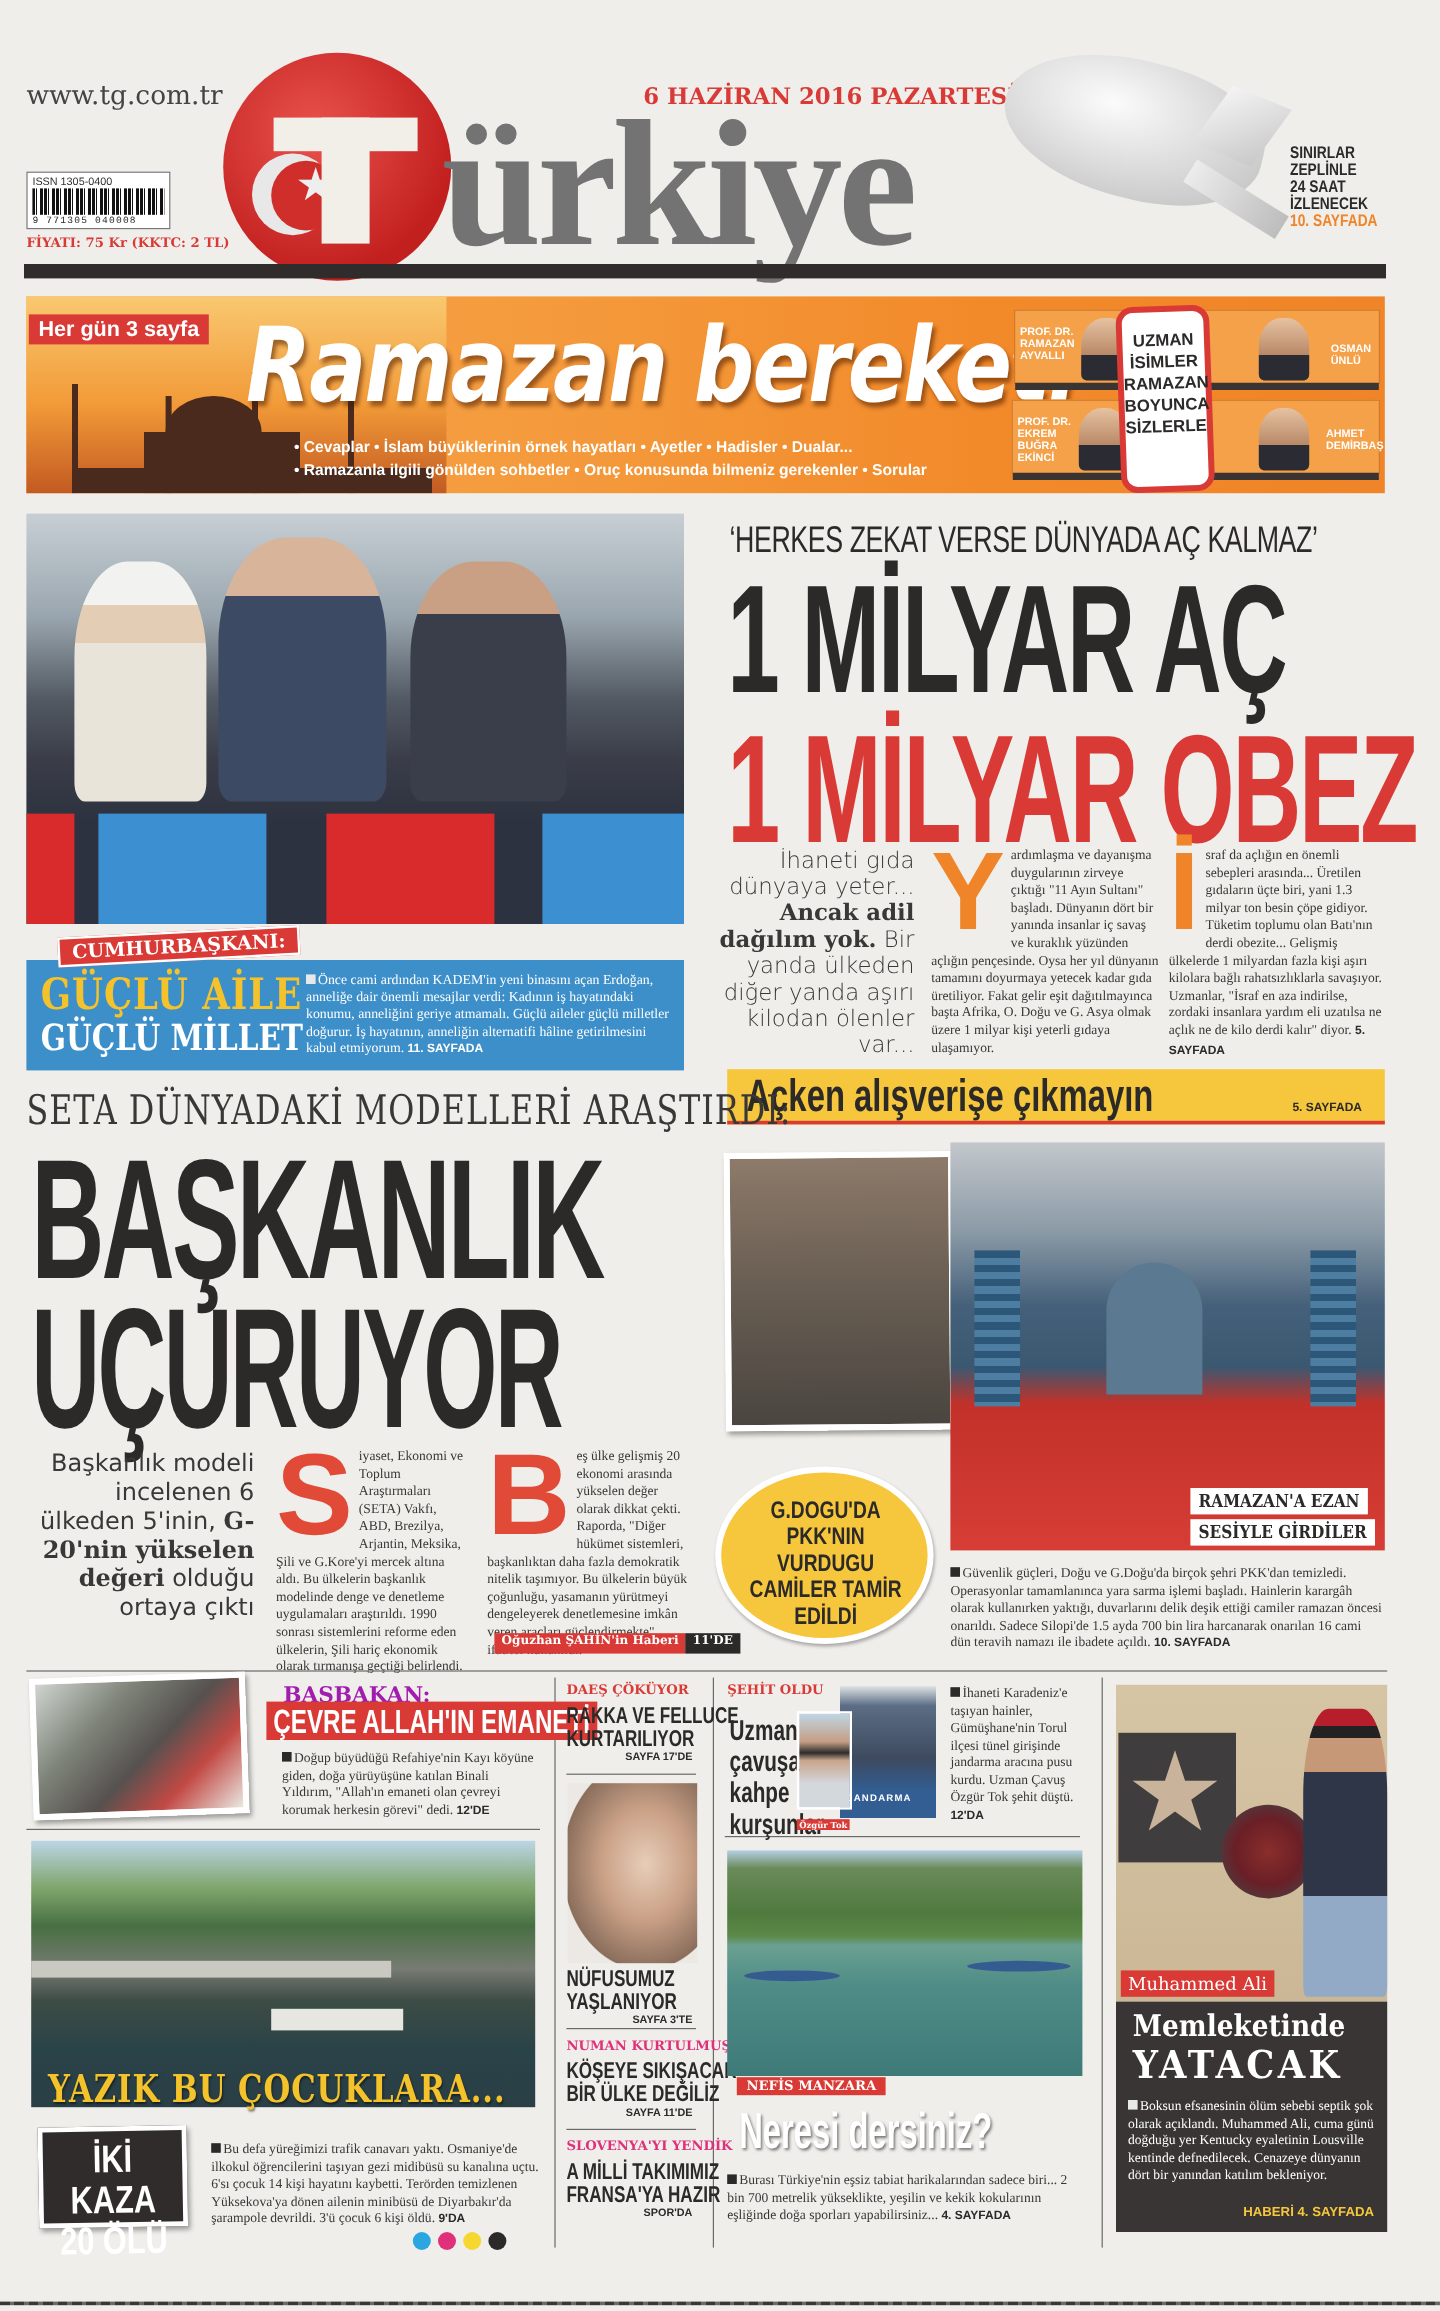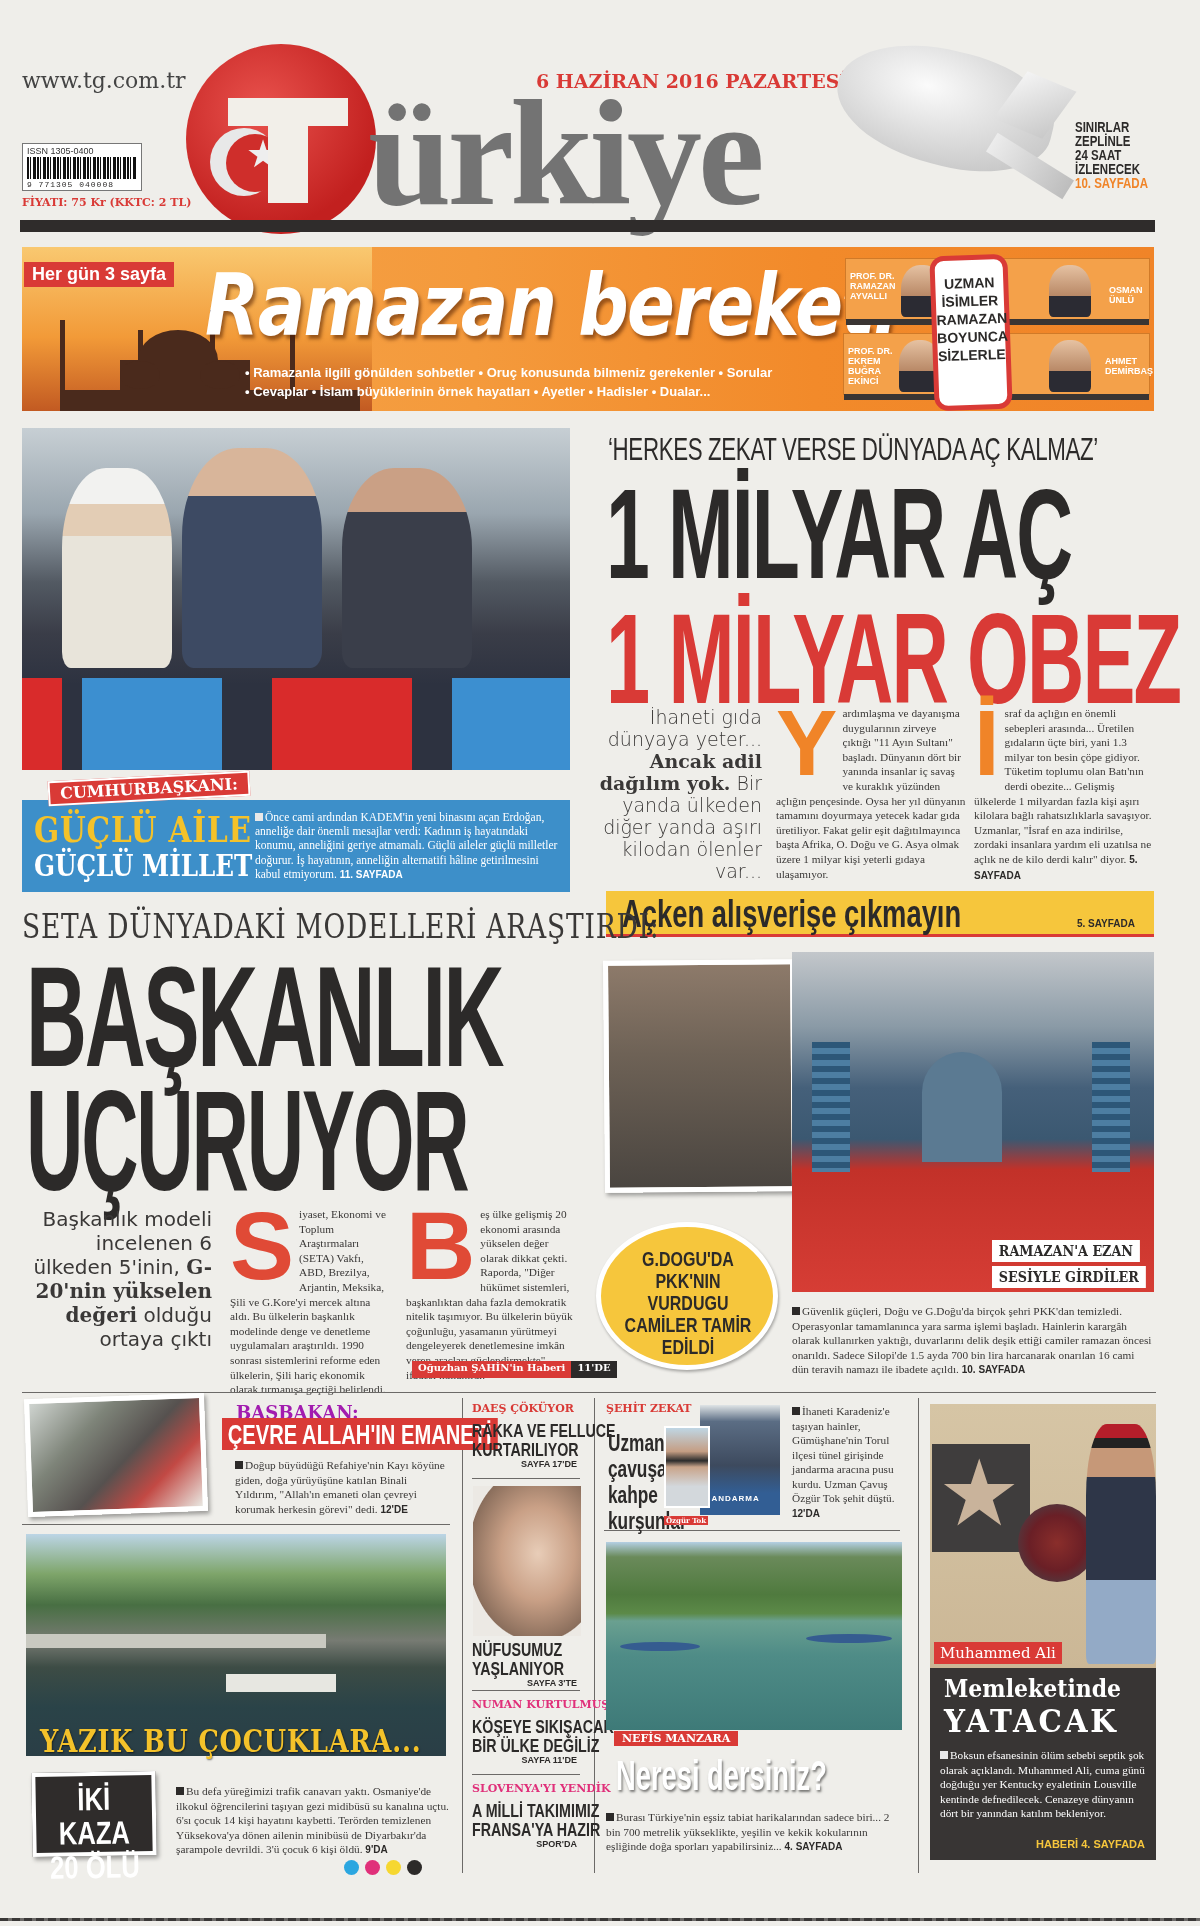--- a/index.html
+++ b/index.html
@@ -197,22 +197,22 @@
     <ellipse cx="118" cy="70" rx="40" ry="30"></ellipse>
       <rect x="60" y="70" width="130" height="51"></rect>
     <ellipse cx="80" cy="85" rx="20" ry="14"></ellipse>
       <ellipse cx="160" cy="85" rx="20" ry="14"></ellipse>
     <rect x="0" y="100" width="300" height="21"></rect>
   </g>
 </svg>
 <div class="abs ram-badge">Her gün 3 sayfa</div>
 <div class="abs ram-title">Ramazan bereketi</div>
 <div class="abs ram-topics">
+  <div>• Cevaplar • İslam büyüklerinin örnek hayatları • Ayetler • Hadisler • Dualar...</div>
   <div>• Ramazanla ilgili gönülden sohbetler • Oruç konusunda bilmeniz gerekenler • Sorular</div>
-  <div>• Cevaplar • İslam büyüklerinin örnek hayatları • Ayetler • Hadisler • Dualar...</div>
 </div>
 
 <div class="abs expert" style="left:845px;top:258px;">
   <div class="name" style="left:4px;top:12px;width:45px;">PROF. DR. RAMAZAN AYVALLI</div>
   <div class="face" style="left:55px;"></div>
   <div class="under"></div>
 </div>
 <div class="abs expert" style="left:1000px;top:258px;">
   <div class="face" style="left:48px;"></div>
   <div class="name" style="left:108px;top:26px;width:40px;">OSMAN ÜNLÜ</div>
@@ -359,21 +359,21 @@
   <div class="brief-pg">SAYFA 11'DE</div>
 </div>
 <div class="hrule" style="left:472px;top:1774px;width:108px;"></div>
 <div class="abs" style="left:472px;top:1782px;">
   <div class="brief-kicker" style="color:#e0307a;">SLOVENYA'YI YENDİK</div>
   <div class="brief-title" style="margin-top:6px;">A MİLLİ TAKIMIMIZ</div>
   <div class="brief-title">FRANSA'YA HAZIR</div>
   <div class="brief-pg">SPOR'DA</div>
 </div>
 
-<div class="abs brief-kicker" style="left:606px;top:1402px;color:#d93a36;">ŞEHİT ZEKAT</div>
+<div class="abs brief-kicker" style="left:606px;top:1402px;color:#d93a36;">ŞEHİT OLDU</div>
 <div class="abs sehit-title">
   <div>Uzman</div>
   <div>çavuşa</div>
   <div>kahpe</div>
   <div>kurşunlar</div>
 </div>
 <div class="abs photo-jandarma"></div>
 <div class="abs jand-label">JANDARMA</div>
 <div class="abs photo-soldier"></div>
 <div class="abs soldier-tag">Özgür Tok</div>

